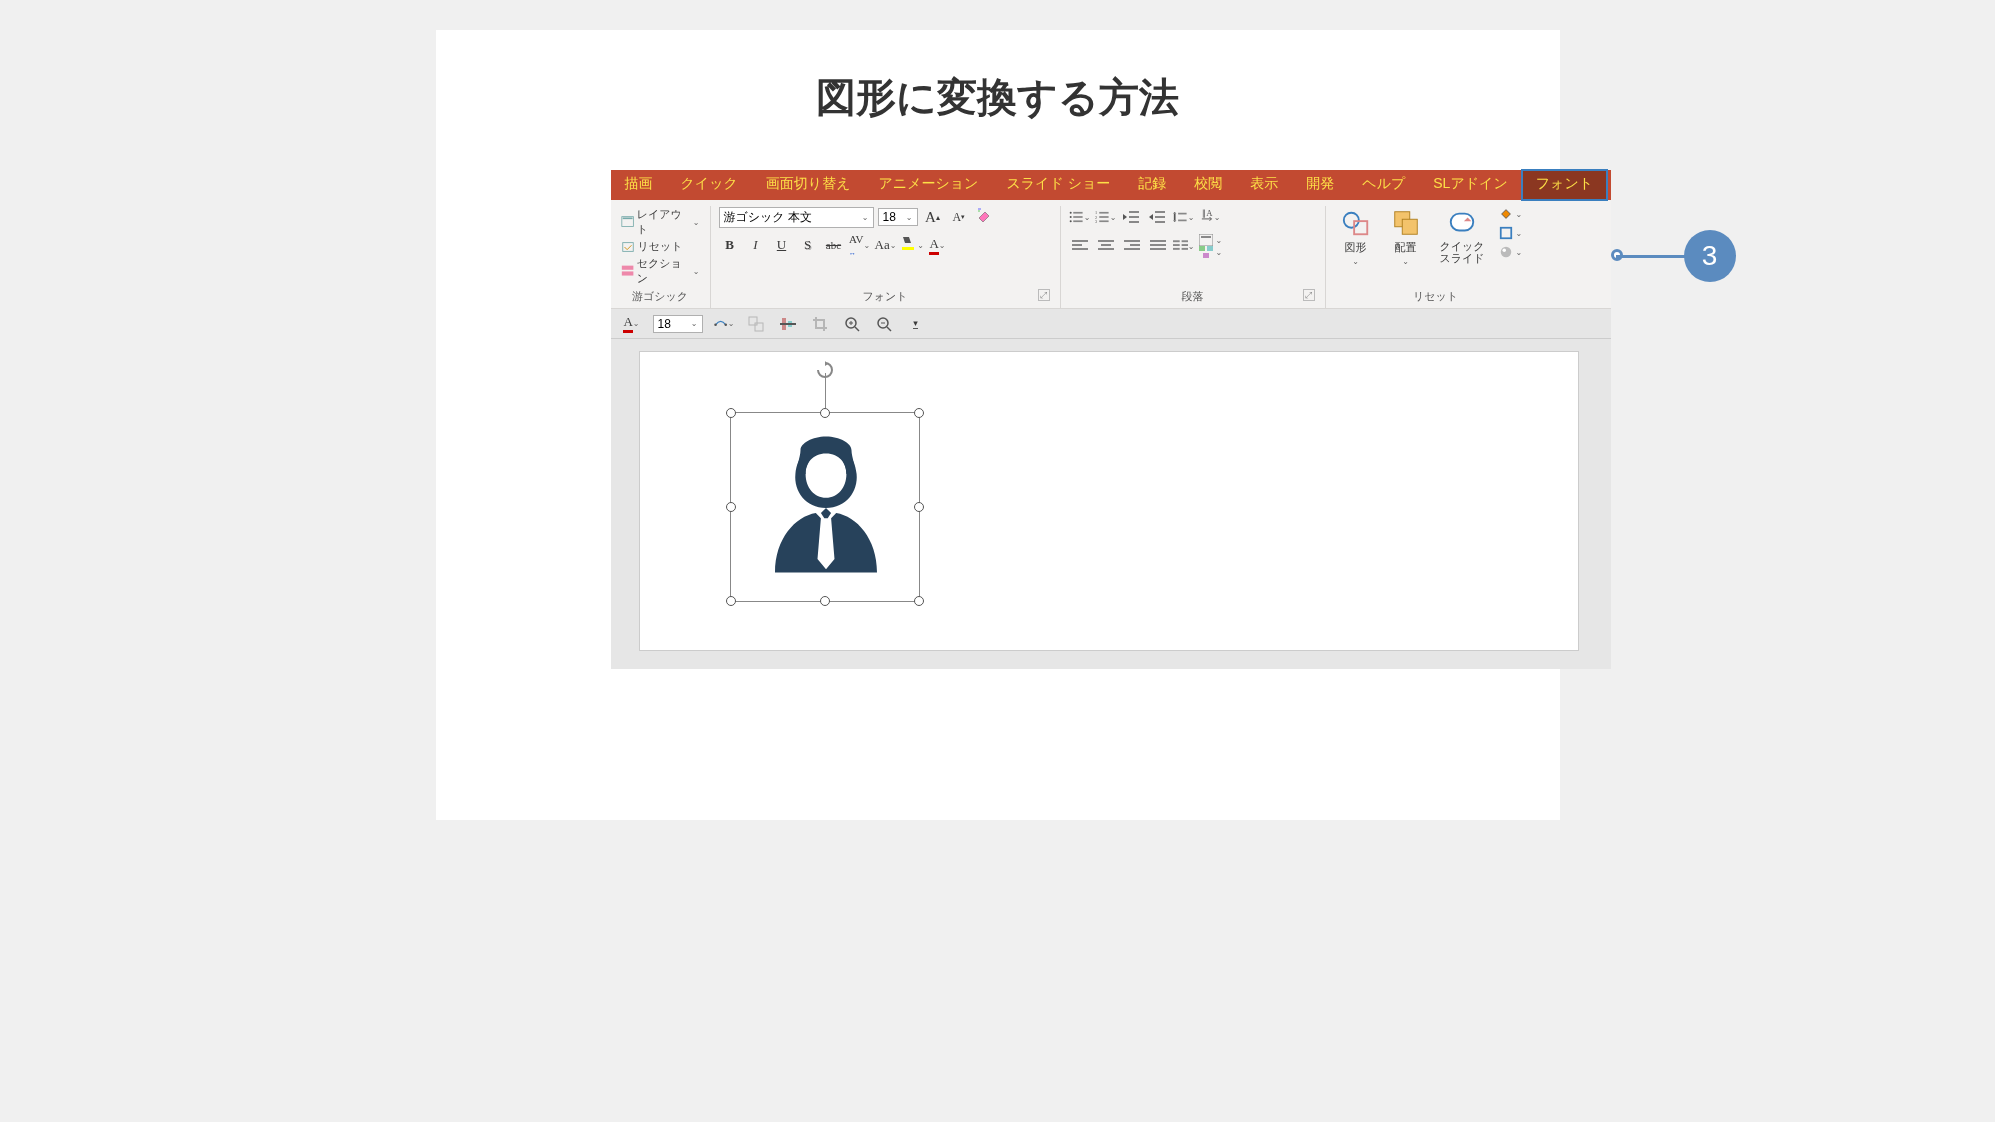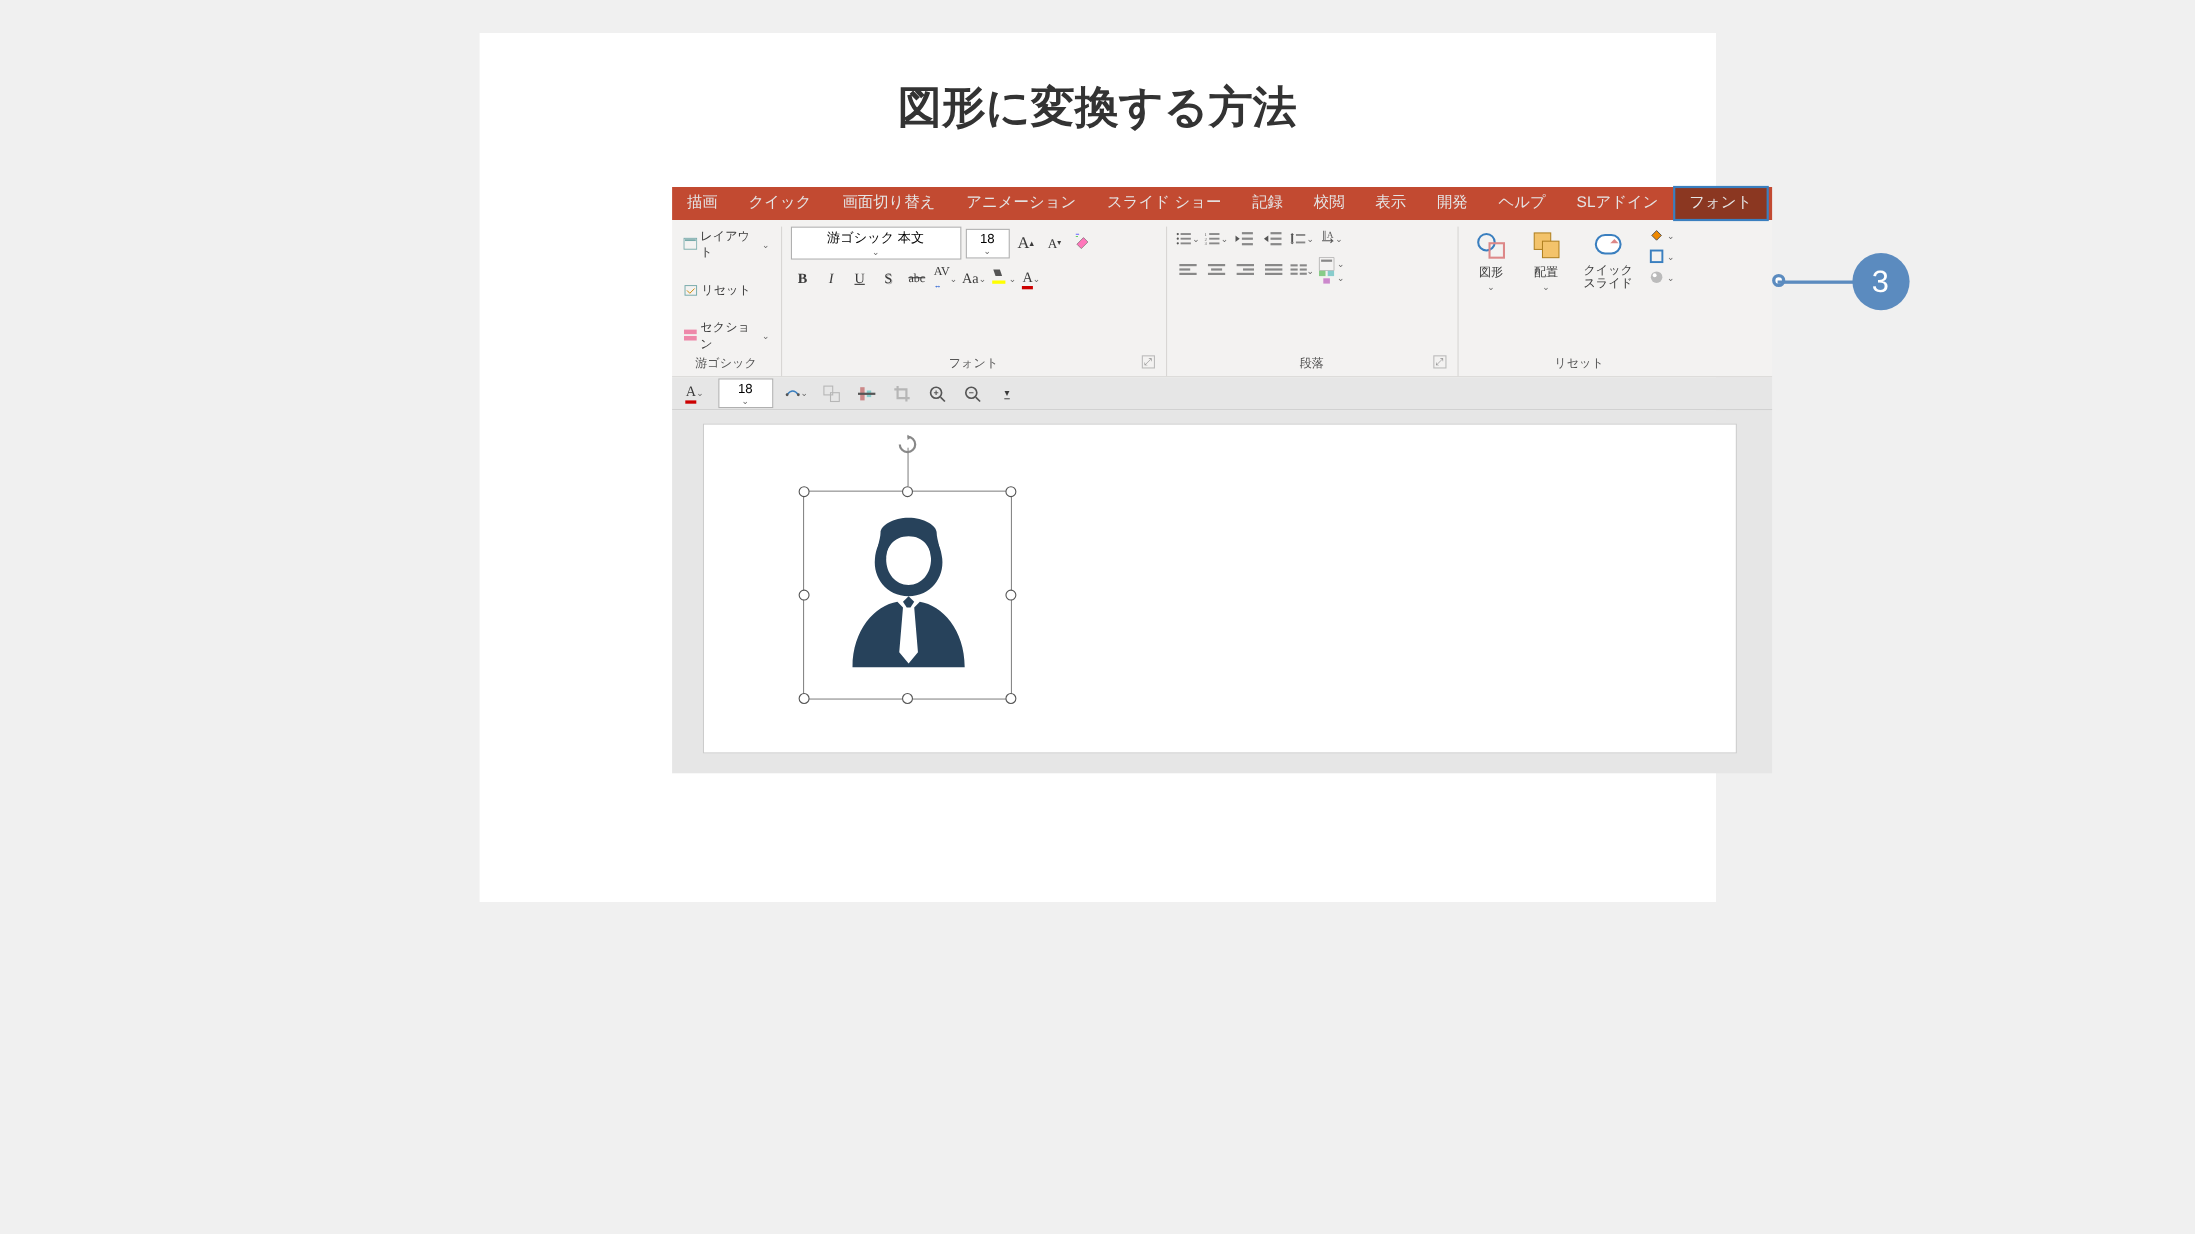--- a/index.html
+++ b/index.html
@@ -32,21 +32,21 @@
     width: 1000px;
   }
 
   
   .tabs {
     display: flex;
     background: #c24a31;
     height: 30px;
   }
   .tab {
-    color: #e5e5e5;
+    color: #fde047;
     font-size: 14px;
     padding: 5px 14px 0 14px;
     cursor: pointer;
     white-space: nowrap;
   }
   .tab.active {
     background: #8b3721;
     outline: 2px solid #3a7fbf;
     outline-offset: -1px;
   }
@@ -83,42 +83,41 @@
     right: 2px;
     top: 2px;
     font-size: 9px;
     color: #888;
     border: 1px solid #bbb;
     width: 12px; height: 12px;
     line-height: 10px;
     text-align: center;
   }
 
-  .col { display: flex; flex-direction: column; gap: 17px; }
+  .col { display: flex; flex-direction: column; gap: 0; }
   .row { display: flex; align-items: center; gap: 4px; }
   .sm-item {
     font-size: 11px;
     color: #3a3a3a;
     display: flex;
     align-items: center;
     gap: 3px;
     padding: 1px 2px;
   }
   .sm-item .ic { width: 14px; height: 14px; display: inline-block; }
   .dd { font-size: 8px; color: #666; }
 
   .combo {
     background: #fff;
     border: 1px solid #b0b0b0;
     font-size: 12px;
     padding: 1px 4px;
     display: flex;
     align-items: center;
     justify-content: space-between;
-    flex-direction: column;
   }
   .font-name { width: 155px; }
   .font-size { width: 40px; }
 
   .btn-ic {
     width: 22px; height: 22px;
     display: flex;
     align-items: center;
     justify-content: center;
     font-size: 13px;

